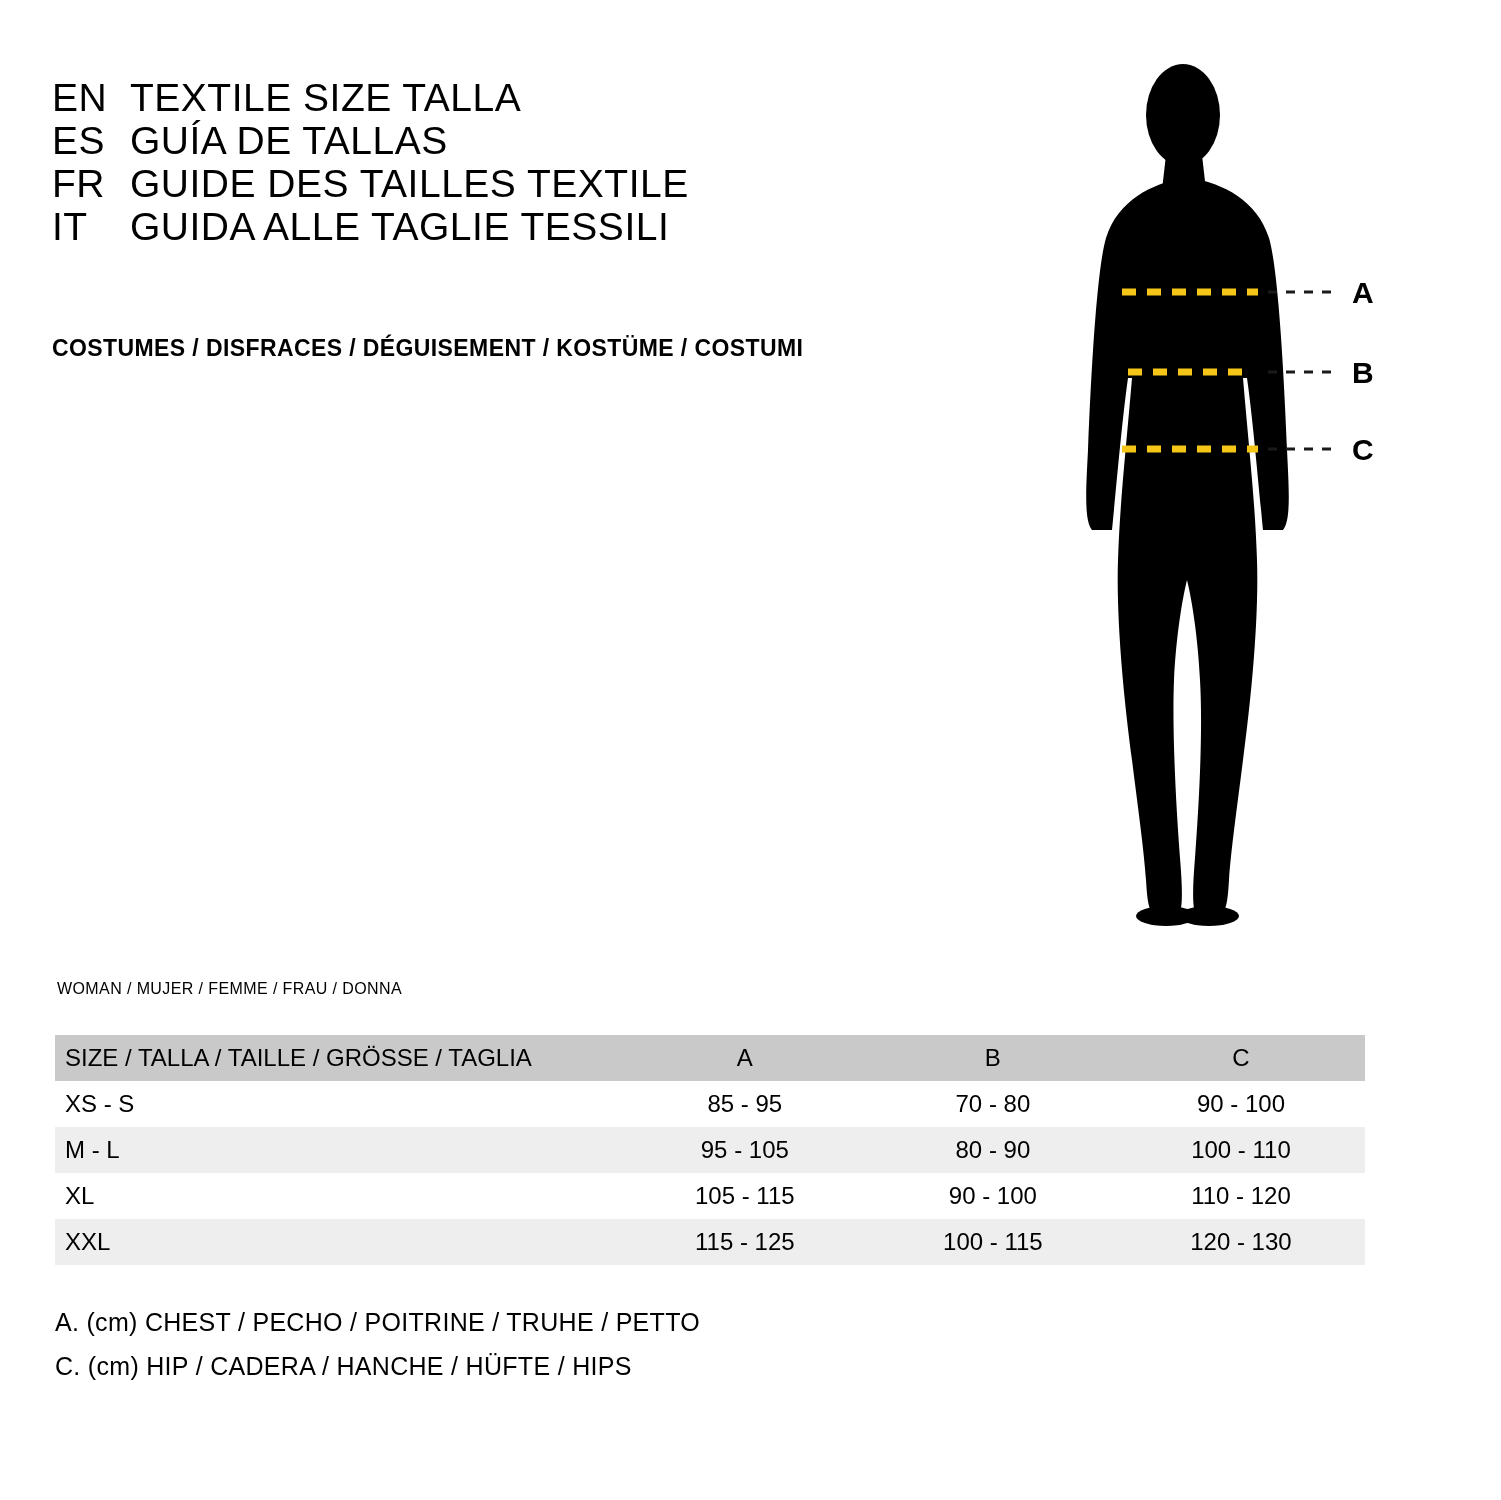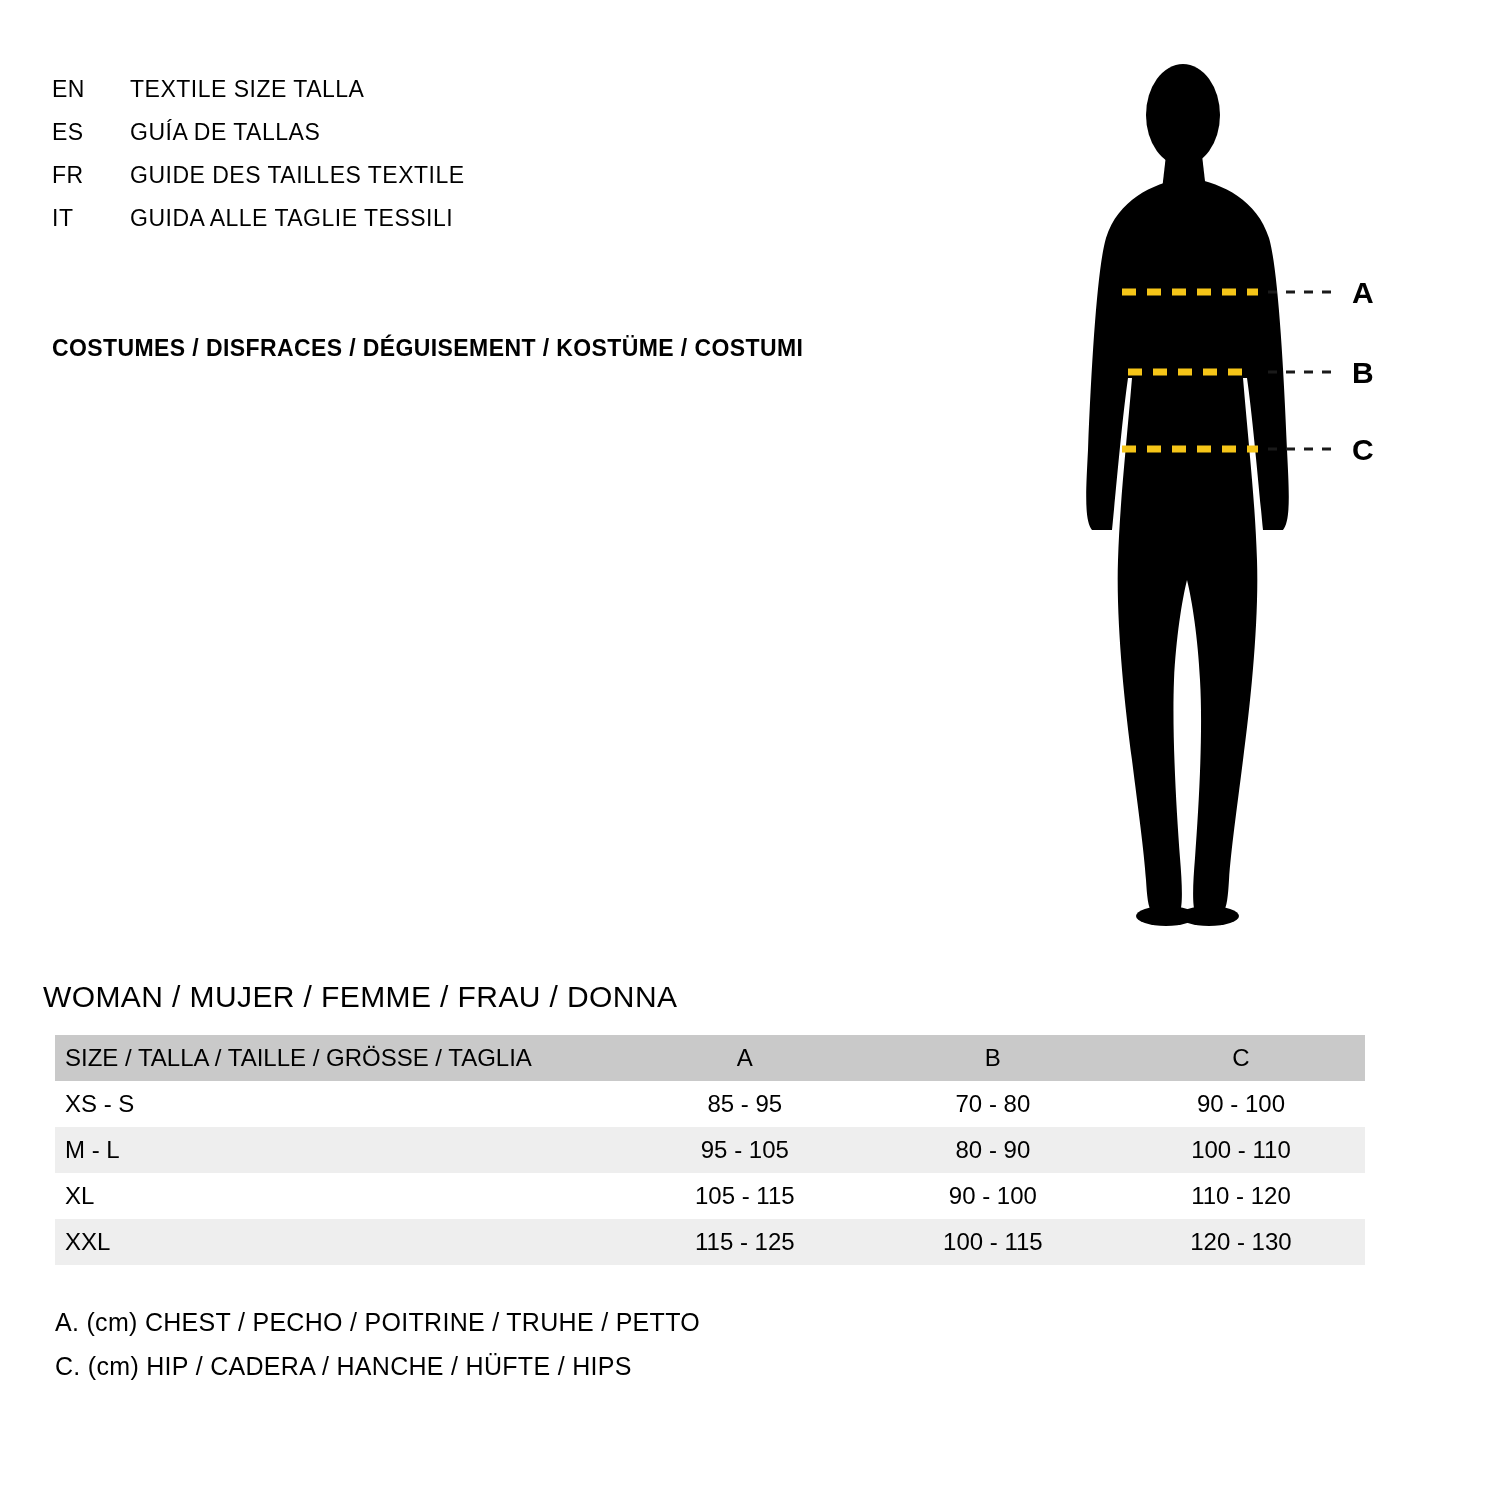--- a/index.html
+++ b/index.html
@@ -20,21 +20,21 @@
   .lang-block {
     position: absolute;
     left: 52px;
     top: 76px;
     width: 980px;
   }
   .lang-row {
     display: flex;
     align-items: flex-start;
     height: 43px;
-    font-size: 23px;
+    font-size: 39px;
     letter-spacing: 0.5px;
   }
   .lang-code {
     width: 78px;
     flex: 0 0 78px;
   }
   .lang-text {
     flex: 1 1 auto;
   }
   .subtitle {
@@ -62,23 +62,23 @@
   .marker-label {
     position: absolute;
     font-size: 30px;
     font-weight: bold;
     line-height: 1;
   }
 
   
   .table-caption {
     position: absolute;
-    left: 43px;
+    left: 57px;
     top: 980px;
-    font-size: 30px;
+    font-size: 16px;
     letter-spacing: 0.4px;
   }
   table.size-table {
     position: absolute;
     left: 55px;
     top: 1035px;
     width: 1310px;
     border-collapse: collapse;
     font-size: 24px;
   }

